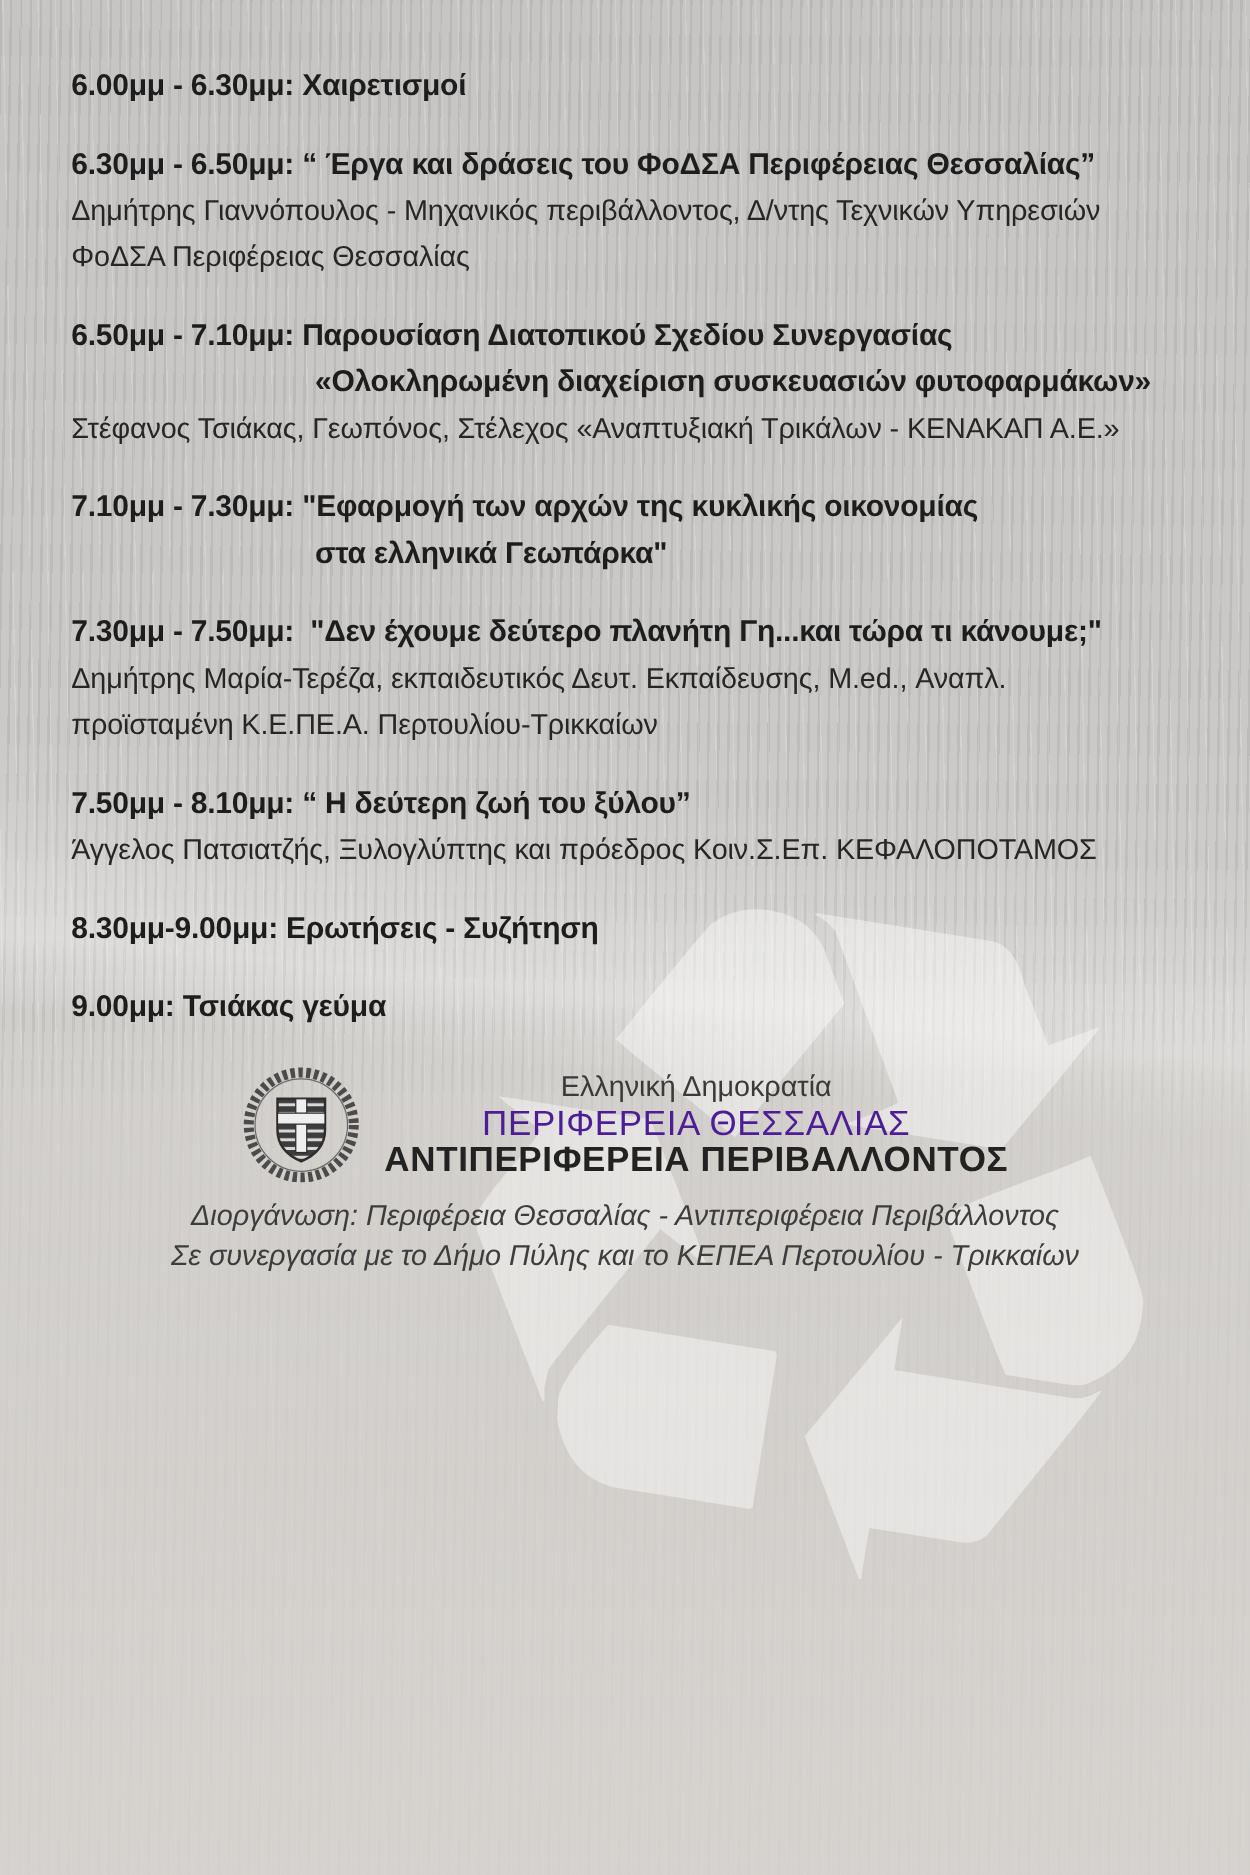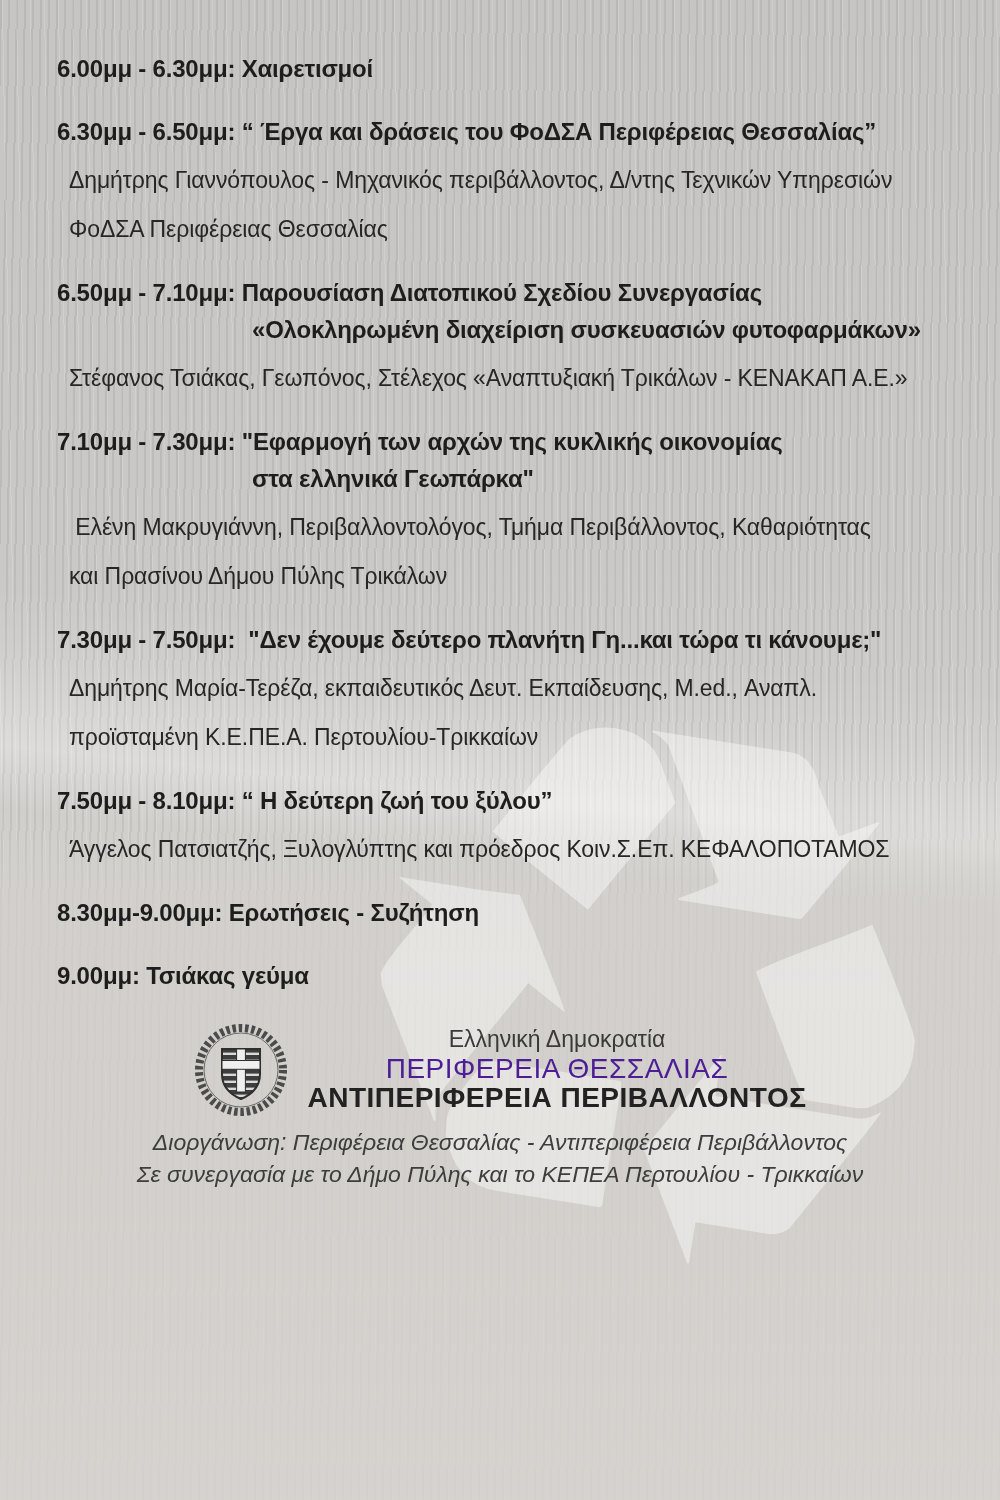--- a/index.html
+++ b/index.html
@@ -26,21 +26,21 @@
     color:#ffffff;
     text-shadow:
       -3px -3px 0 #1e1e1e, 3px -3px 0 #1e1e1e, -3px 3px 0 #1e1e1e, 3px 3px 0 #1e1e1e,
       -3px 0 0 #1e1e1e, 3px 0 0 #1e1e1e, 0 -3px 0 #1e1e1e, 0 3px 0 #1e1e1e,
       0 5px 3px rgba(0,0,0,.35);
   }
   .schedule{color:#222;}
   .block{margin:0 0 26px 0;}
   .title{margin:0;font-size:24px;line-height:37px;font-weight:bold;color:#1d1d1d;white-space:pre;letter-spacing:-0.2px;}
   .subtitle{padding-left:195px;}
-  .detail{margin:12px;font-size:23px;line-height:37px;font-weight:normal;color:#262626;white-space:pre;letter-spacing:-0.1px;}
+  .detail{margin:0;font-size:23px;line-height:37px;font-weight:normal;color:#262626;white-space:pre;letter-spacing:-0.1px;}
   .org{display:flex;justify-content:center;align-items:center;gap:18px;padding-right:37px;}
   .crest{width:96px;height:96px;flex:0 0 auto;}
   .org-text{text-align:center;}
   .org1{margin:0;font-size:23px;line-height:30px;color:#3a3a3a;}
   .org2{margin:0;font-size:28px;line-height:30px;font-weight:normal;color:#4c1d95;letter-spacing:.5px;}
   .org3{margin:0;font-size:28px;line-height:28px;font-weight:bold;color:#222;letter-spacing:.5px;}
   .footer{margin-top:10px;text-align:center;padding-right:37px;font-style:italic;}
   .foot{margin:0;font-size:23px;line-height:32px;color:#3d3d3d;}
 </style>
 </head>
@@ -70,24 +70,20 @@
     <p class="title">6.50μμ - 7.10μμ: Παρουσίαση Διατοπικού Σχεδίου Συνεργασίας</p>
     <p class="title subtitle">«Ολοκληρωμένη διαχείριση συσκευασιών φυτοφαρμάκων»</p>
     <div class="details">
           <p class="detail">Στέφανος Τσιάκας, Γεωπόνος, Στέλεχος «Αναπτυξιακή Τρικάλων - ΚΕΝΑΚΑΠ Α.Ε.»</p>
         </div>
   </div>
 
   <div class="block">
     <p class="title">7.10μμ - 7.30μμ: "Εφαρμογή των αρχών της κυκλικής οικονομίας</p>
     <p class="title subtitle">στα ελληνικά Γεωπάρκα"</p>
-    <div class="details">
-          <p class="detail"> Ελένη Μακρυγιάννη, Περιβαλλοντολόγος, Τμήμα Περιβάλλοντος, Καθαριότητας</p>
-          <p class="detail">και Πρασίνου Δήμου Πύλης Τρικάλων</p>
-        </div>
   </div>
 
   <div class="block">
     <p class="title">7.30μμ - 7.50μμ:  "Δεν έχουμε δεύτερο πλανήτη Γη...και τώρα τι κάνουμε;"</p>
 
     <div class="details">
           <p class="detail">Δημήτρης Μαρία-Τερέζα, εκπαιδευτικός Δευτ. Εκπαίδευσης, M.ed., Αναπλ.</p>
           <p class="detail">προϊσταμένη Κ.Ε.ΠΕ.Α. Περτουλίου-Τρικκαίων</p>
         </div>
   </div>

